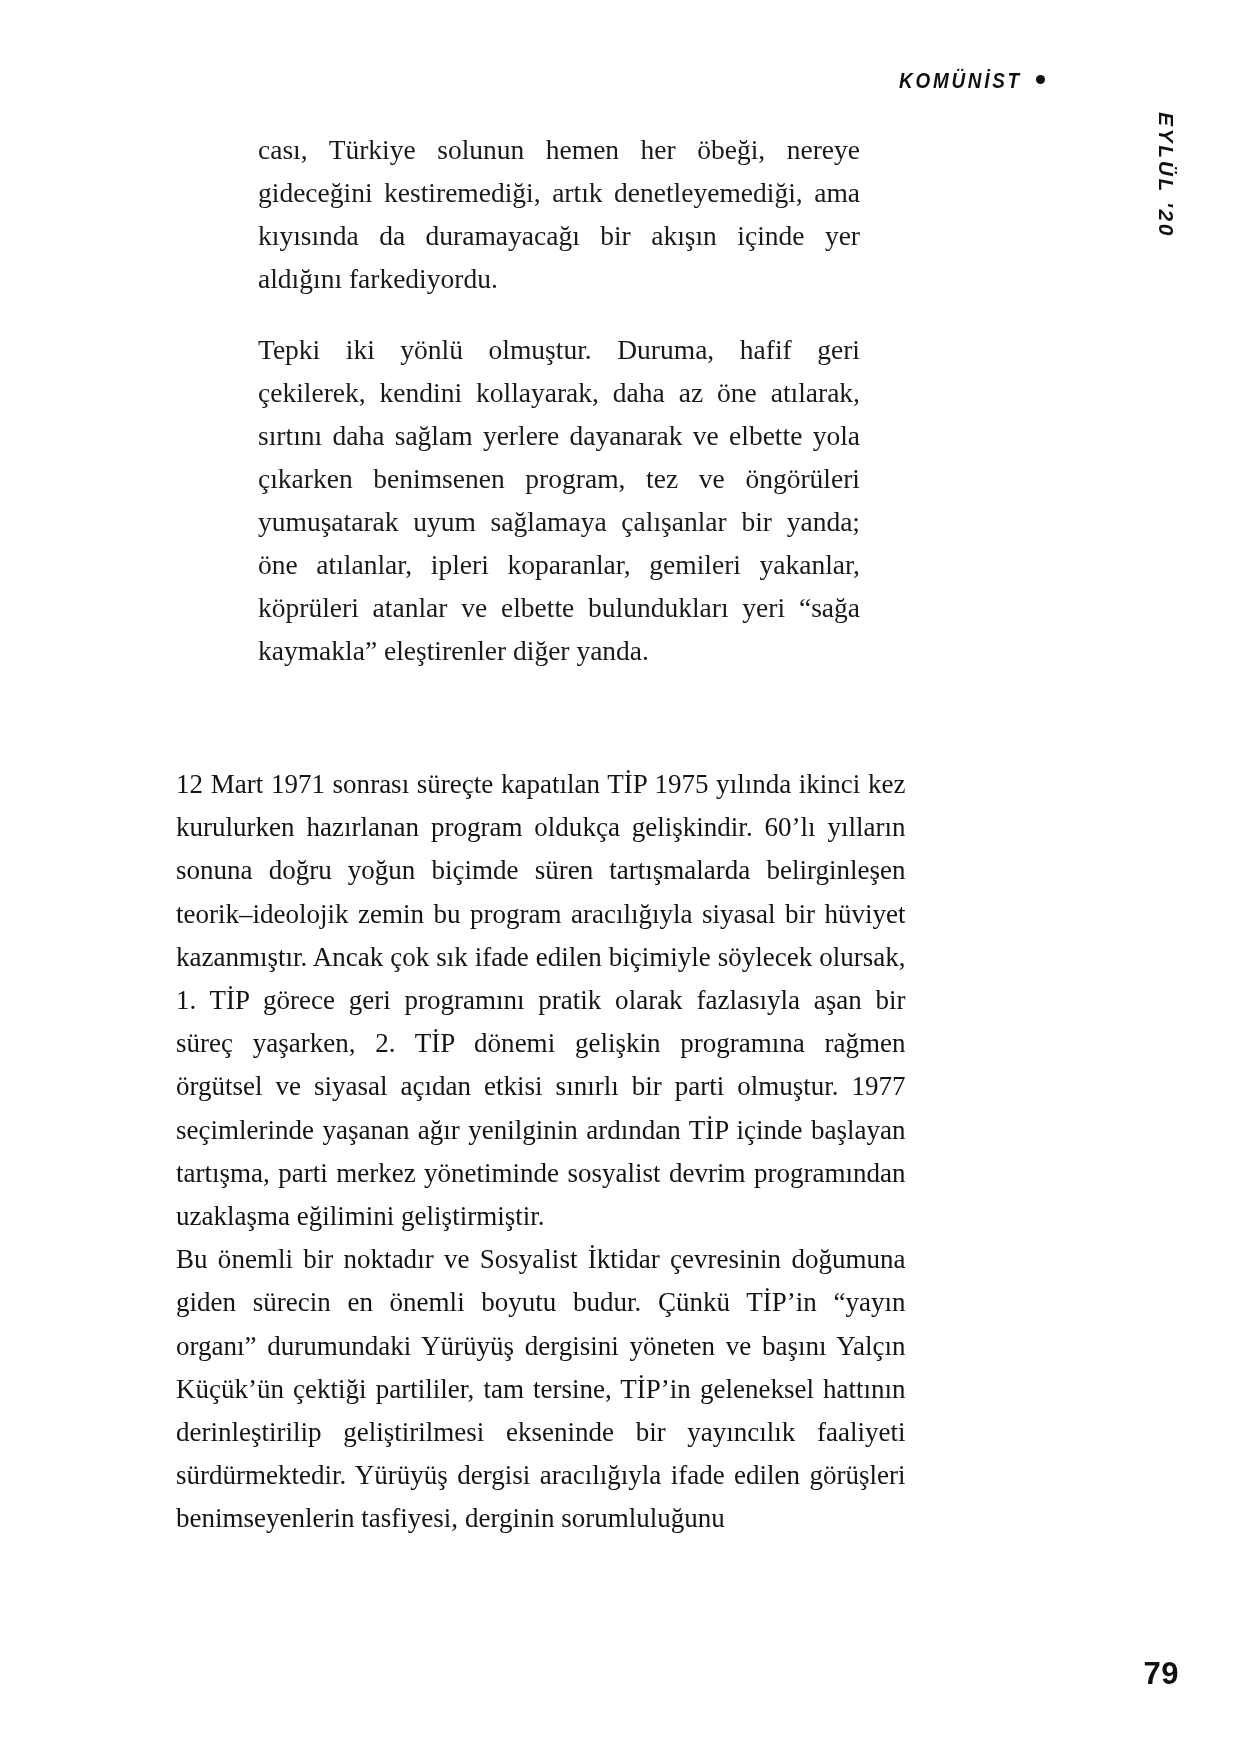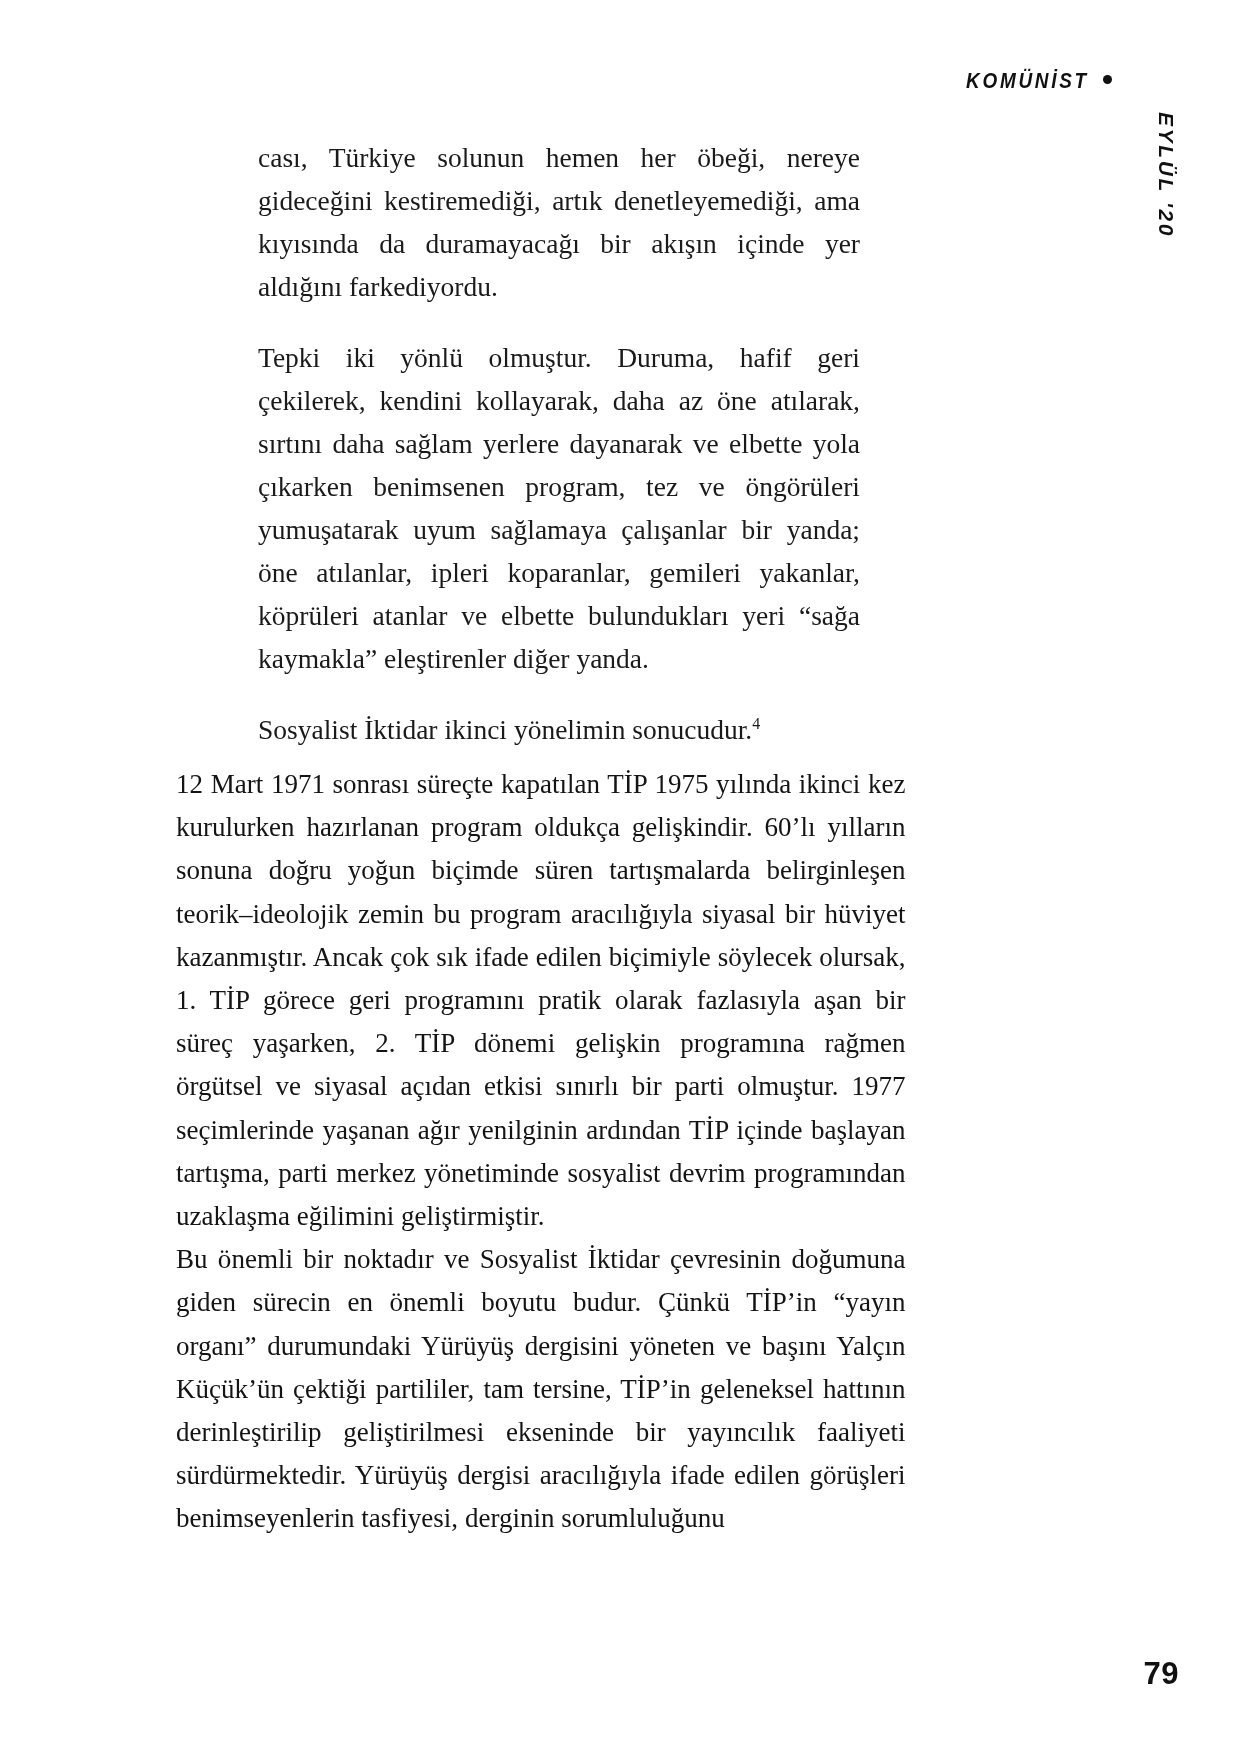--- a/index.html
+++ b/index.html
@@ -23,21 +23,21 @@
     background: #ffffff;
   }
 
   
   .running-head {
     position: absolute;
     top: 68px;
     right: 62px;
     width: 300px;
     height: 40px;
-    text-align: center;
+    text-align: left;
   }
   .running-head .rh-title {
     display: inline-block;
     font-family: "Liberation Sans", "DejaVu Sans", sans-serif;
     font-weight: 700;
     font-style: italic;
     font-size: 22px;
     letter-spacing: 3.2px;
     color: #111111;
     transform: scaleX(0.86);
@@ -79,21 +79,21 @@
   }
 
   
   .quote-block {
     position: absolute;
     left: 258px;
     top: 128px;
     width: 602px;
   }
   .quote-block p {
-    margin: 8px 0 28px 0;
+    margin: 0 0 28px 0;
     font-size: 27.5px;
     line-height: 43px;
     text-align: left;
     color: #1a1a1a;
     font-family: "Liberation Serif", "DejaVu Serif", serif;
   }
   .quote-block p.jtext {
     text-align: justify;
     text-align-last: left;
   }
@@ -175,21 +175,20 @@
     <span class="rh-title">KOMÜNİST</span><span class="rh-dot"></span>
   </div>
 
   <div class="running-date-wrap">
     <span class="running-date">EYLÜL '20</span>
   </div>
 
   <div class="quote-block">
     <p class="jtext">cası, Türkiye solunun hemen her öbeği, nereye gideceğini kestiremediği, artık denetleyemediği, ama kıyısında da duramayacağı bir akışın içinde yer aldığını farkediyordu.</p>
     <p class="jtext">Tepki iki yönlü olmuştur. Duruma, hafif geri çekilerek, kendini kollayarak, daha az öne atılarak, sırtını daha sağlam yerlere dayanarak ve elbette yola çıkarken benimsenen program, tez ve öngörüleri yumuşatarak uyum sağlamaya çalışanlar bir yanda; öne atılanlar, ipleri koparanlar, gemileri yakanlar, köprüleri atanlar ve elbette bulundukları yeri “sağa kaymakla” eleştirenler diğer yanda.</p>
-    <p><span>Sosyalist İktidar ikinci yönelimin sonucudur.</span><sup class="fn-ref">4</sup></p>
   </div>
 
   <div class="body-block">
     <p>12 Mart 1971 sonrası süreçte kapatılan TİP 1975 yılında ikinci kez kurulurken hazırlanan program oldukça gelişkindir. 60’lı yılların sonuna doğru yoğun biçimde süren tartışmalarda belirginleşen teorik–ideolojik zemin bu program aracılığıyla siyasal bir hüviyet kazanmıştır. Ancak çok sık ifade edilen biçimiyle söylecek olursak, 1. TİP görece geri programını pratik olarak fazlasıyla aşan bir süreç yaşarken, 2. TİP dönemi gelişkin programına rağmen örgütsel ve siyasal açıdan etkisi sınırlı bir parti olmuştur. 1977 seçimlerinde yaşanan ağır yenilginin ardından TİP içinde başlayan tartışma, parti merkez yönetiminde sosyalist devrim programından uzaklaşma eğilimini geliştirmiştir.</p>
     <p>Bu önemli bir noktadır ve Sosyalist İktidar çevresinin doğumuna giden sürecin en önemli boyutu budur. Çünkü TİP’in “yayın organı” durumundaki Yürüyüş dergisini yöneten ve başını Yalçın Küçük’ün çektiği partililer, tam tersine, TİP’in geleneksel hattının derinleştirilip geliştirilmesi ekseninde bir yayıncılık faaliyeti sürdürmektedir. Yürüyüş dergisi aracılığıyla ifade edilen görüşleri benimseyenlerin tasfiyesi, derginin sorumluluğunu</p>
   </div>
 
 
   <div class="folio">79</div>
 

